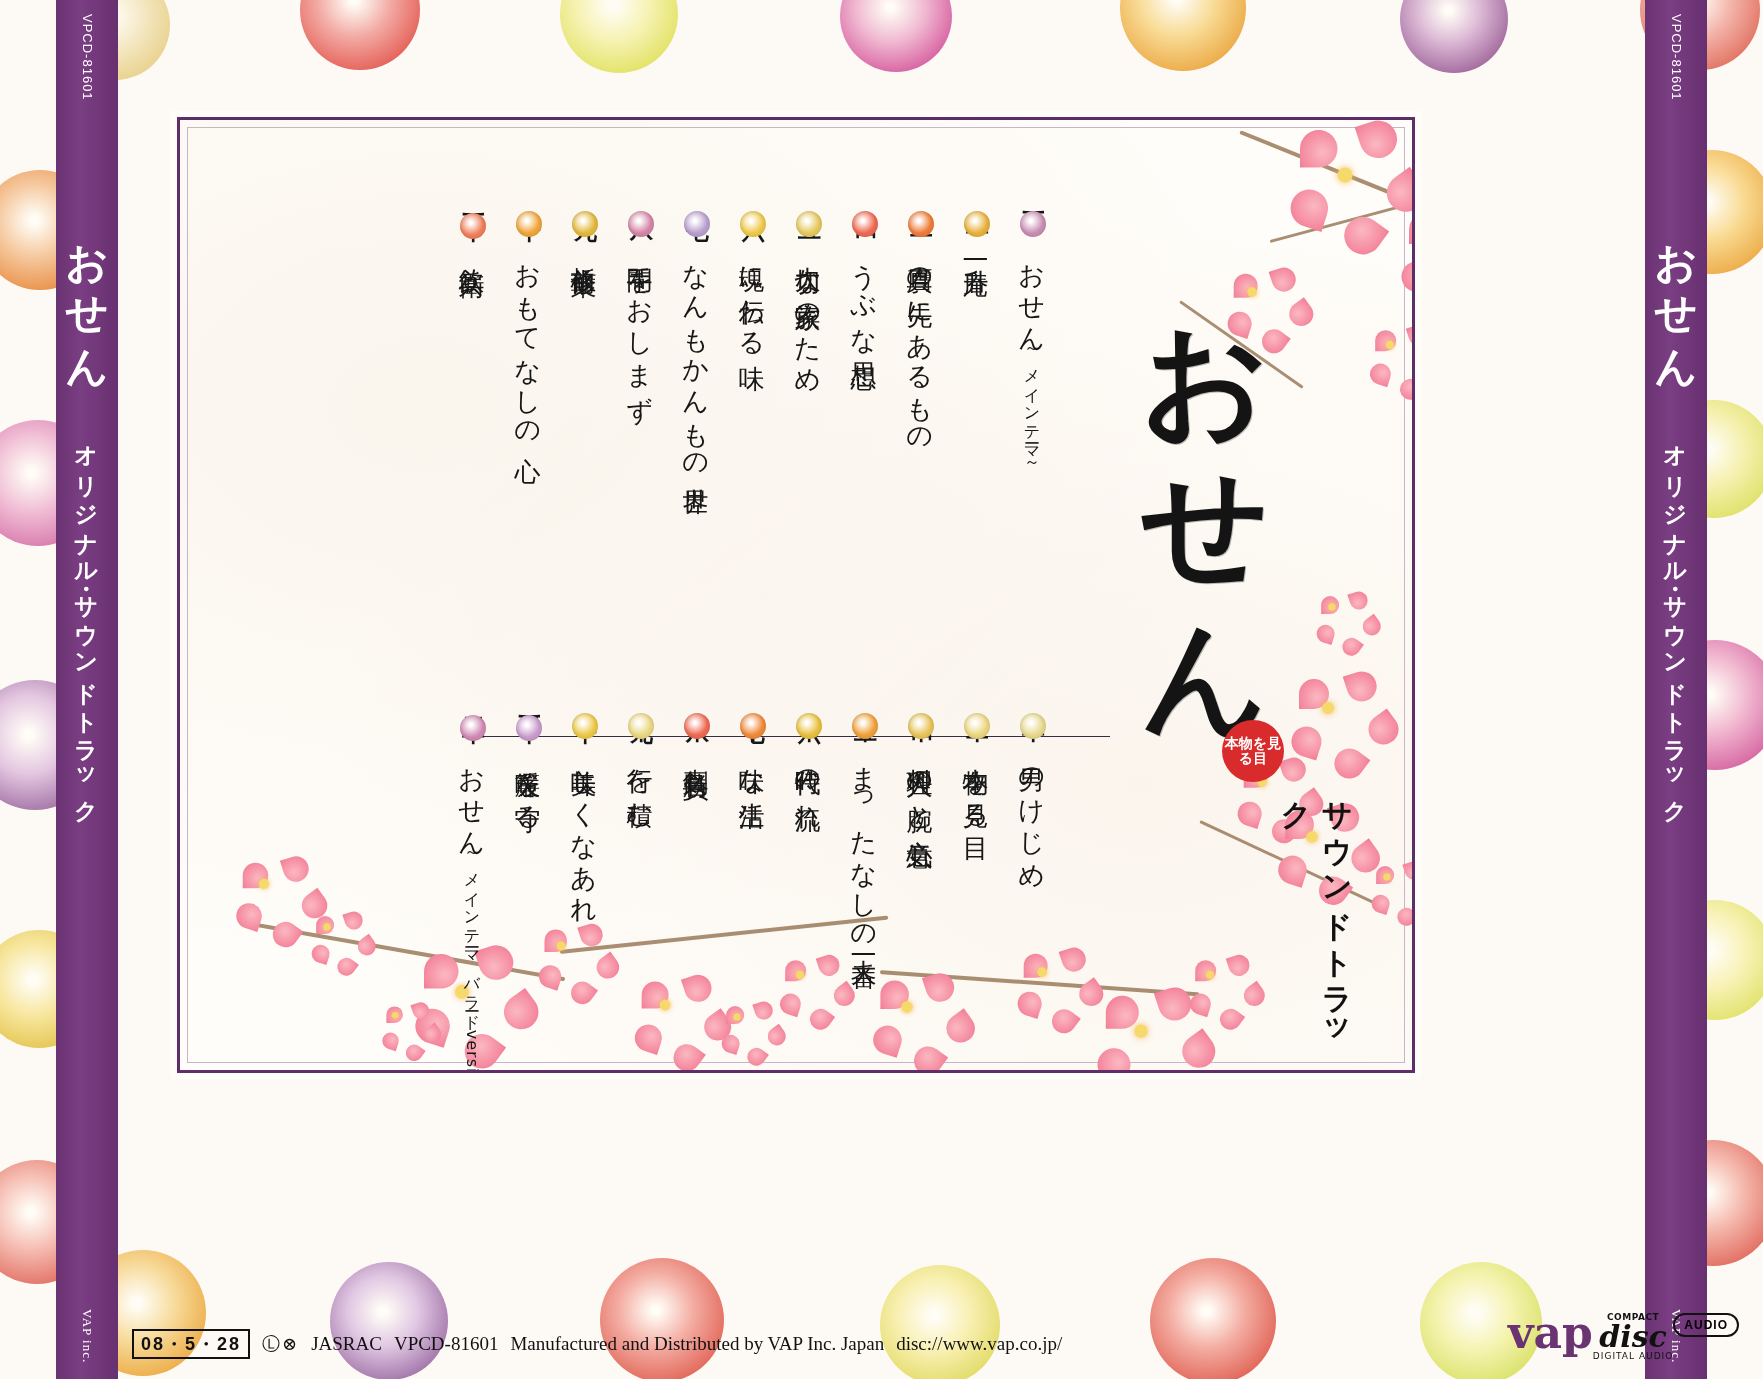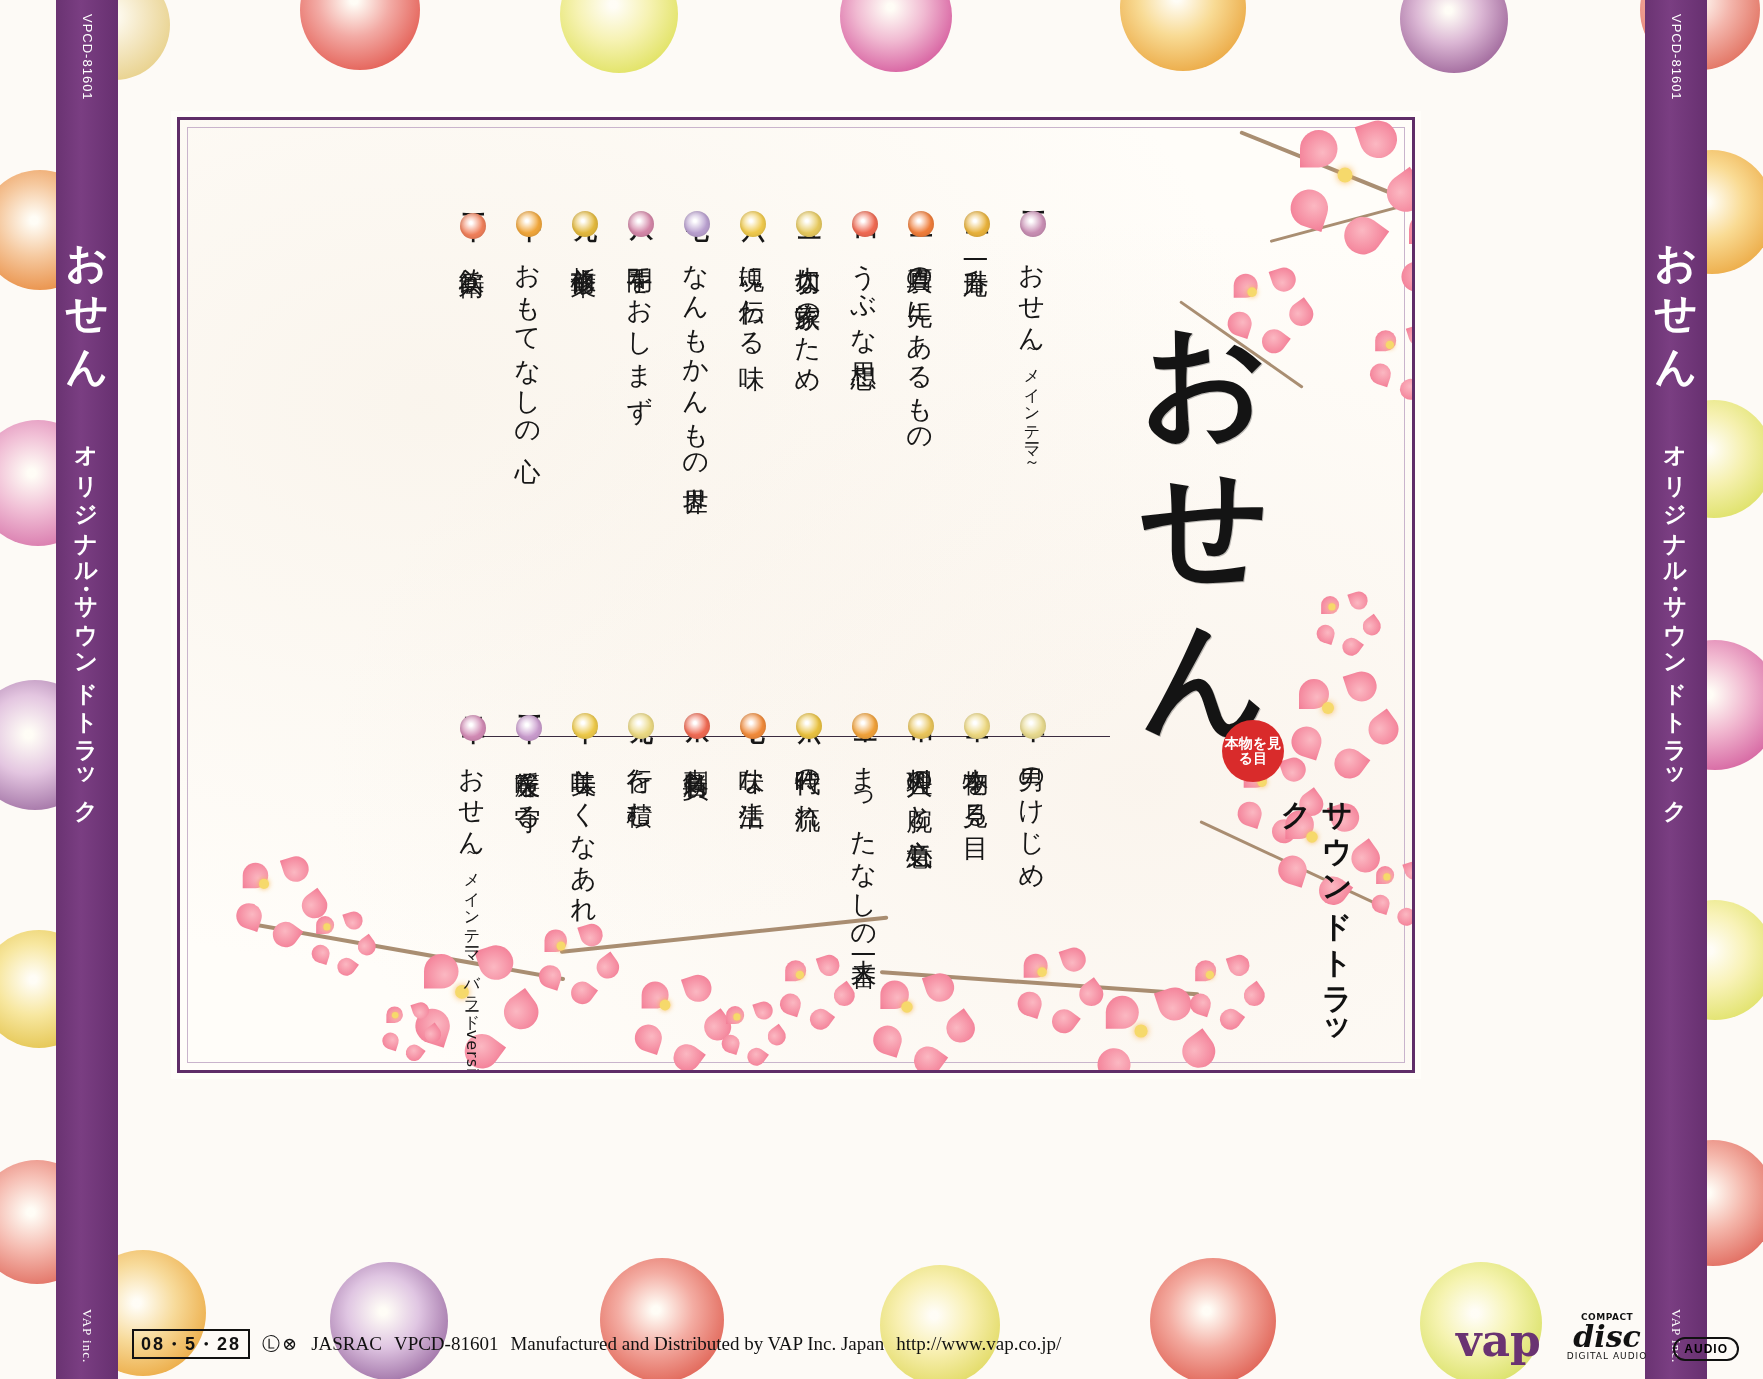--- a/index.html
+++ b/index.html
@@ -148,21 +148,21 @@
     border:2px solid #111;padding:1px 7px;font-size:18px;letter-spacing:2px;
     font-family:"Liberation Sans",sans-serif;font-weight:bold;
   }
   .lp-marks{font-size:18px;letter-spacing:2px;}
   .legal{
     margin-top:6px;font-size:17.5px;line-height:1.45;
     font-family:"DejaVu Sans",sans-serif;color:#111;
     max-width:1250px;
   }
   .logos{
-    position:absolute;right:24px;bottom:18px;display:flex;align-items:flex-end;gap:26px;
+    position:absolute;right:24px;bottom:18px;display:flex;align-items:flex-start;
   }
   .vap-logo{
     font-family:"DejaVu Serif","Liberation Serif",serif;
     font-size:44px;font-weight:bold;color:#6a3372;line-height:.9;
   }
   .cd-logo{display:flex;flex-direction:column;align-items:center;line-height:1;color:#111;}
   .cd-logo .cdtop{font-size:9px;font-weight:bold;letter-spacing:.5px;}
   .cd-logo .cdmid{font-size:30px;font-weight:bold;font-style:italic;font-family:"DejaVu Serif",serif;}
   .cd-logo .cdbot{font-size:9px;font-weight:normal;letter-spacing:1px;}
   .jasrac{
@@ -517,21 +517,21 @@
   </div>
 </div>
 
 <div class="footer">
   <div class="foot-line1">
     <span class="datebox">08・5・28</span>
     <span class="lp-marks">Ⓛ⊗</span>
     <span>JASRAC</span>
     <span>VPCD-81601</span>
     <span>Manufactured and Distributed by VAP Inc. Japan</span>
-    <span>http://www.vap.co.jp/</span>
+    <span>disc://www.vap.co.jp/</span>
   </div>
 </div>
 
 <div class="logos">
   <div class="vap-logo">vap</div>
   <div class="cd-logo">
     <div class="cdtop">COMPACT</div>
     <div class="cdmid">disc</div>
     <div class="cdbot">DIGITAL AUDIO</div>
   </div>

